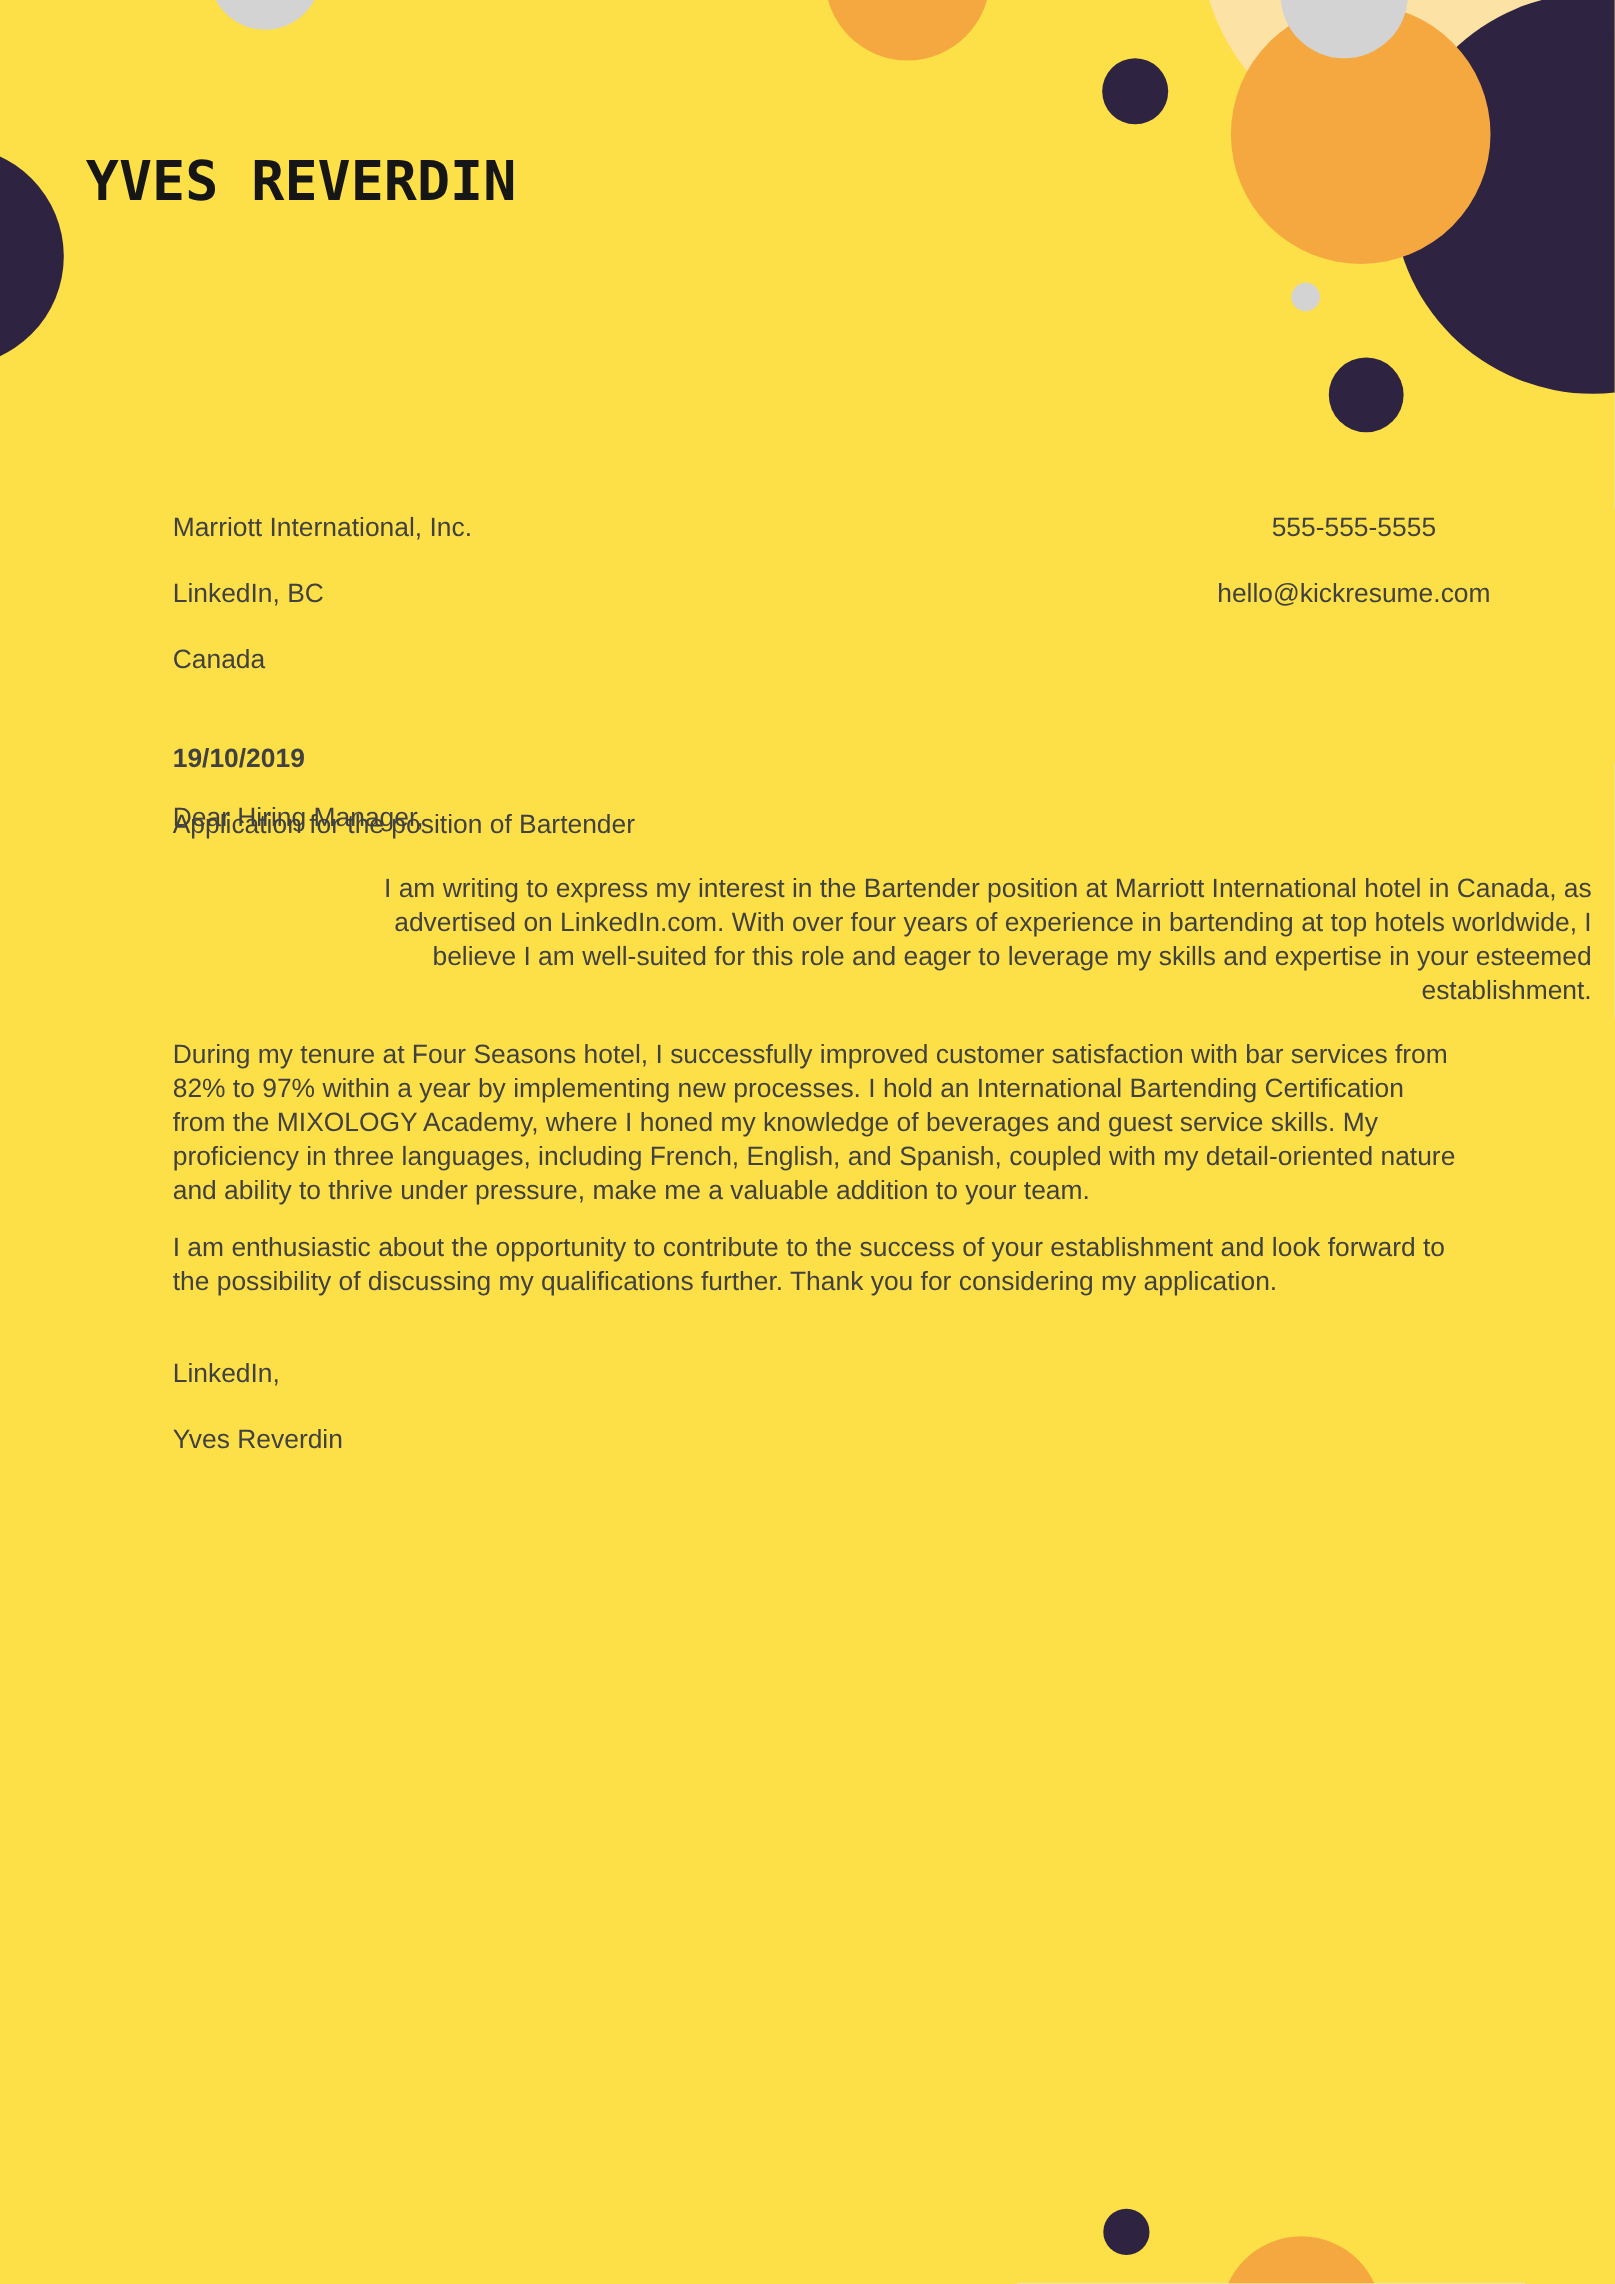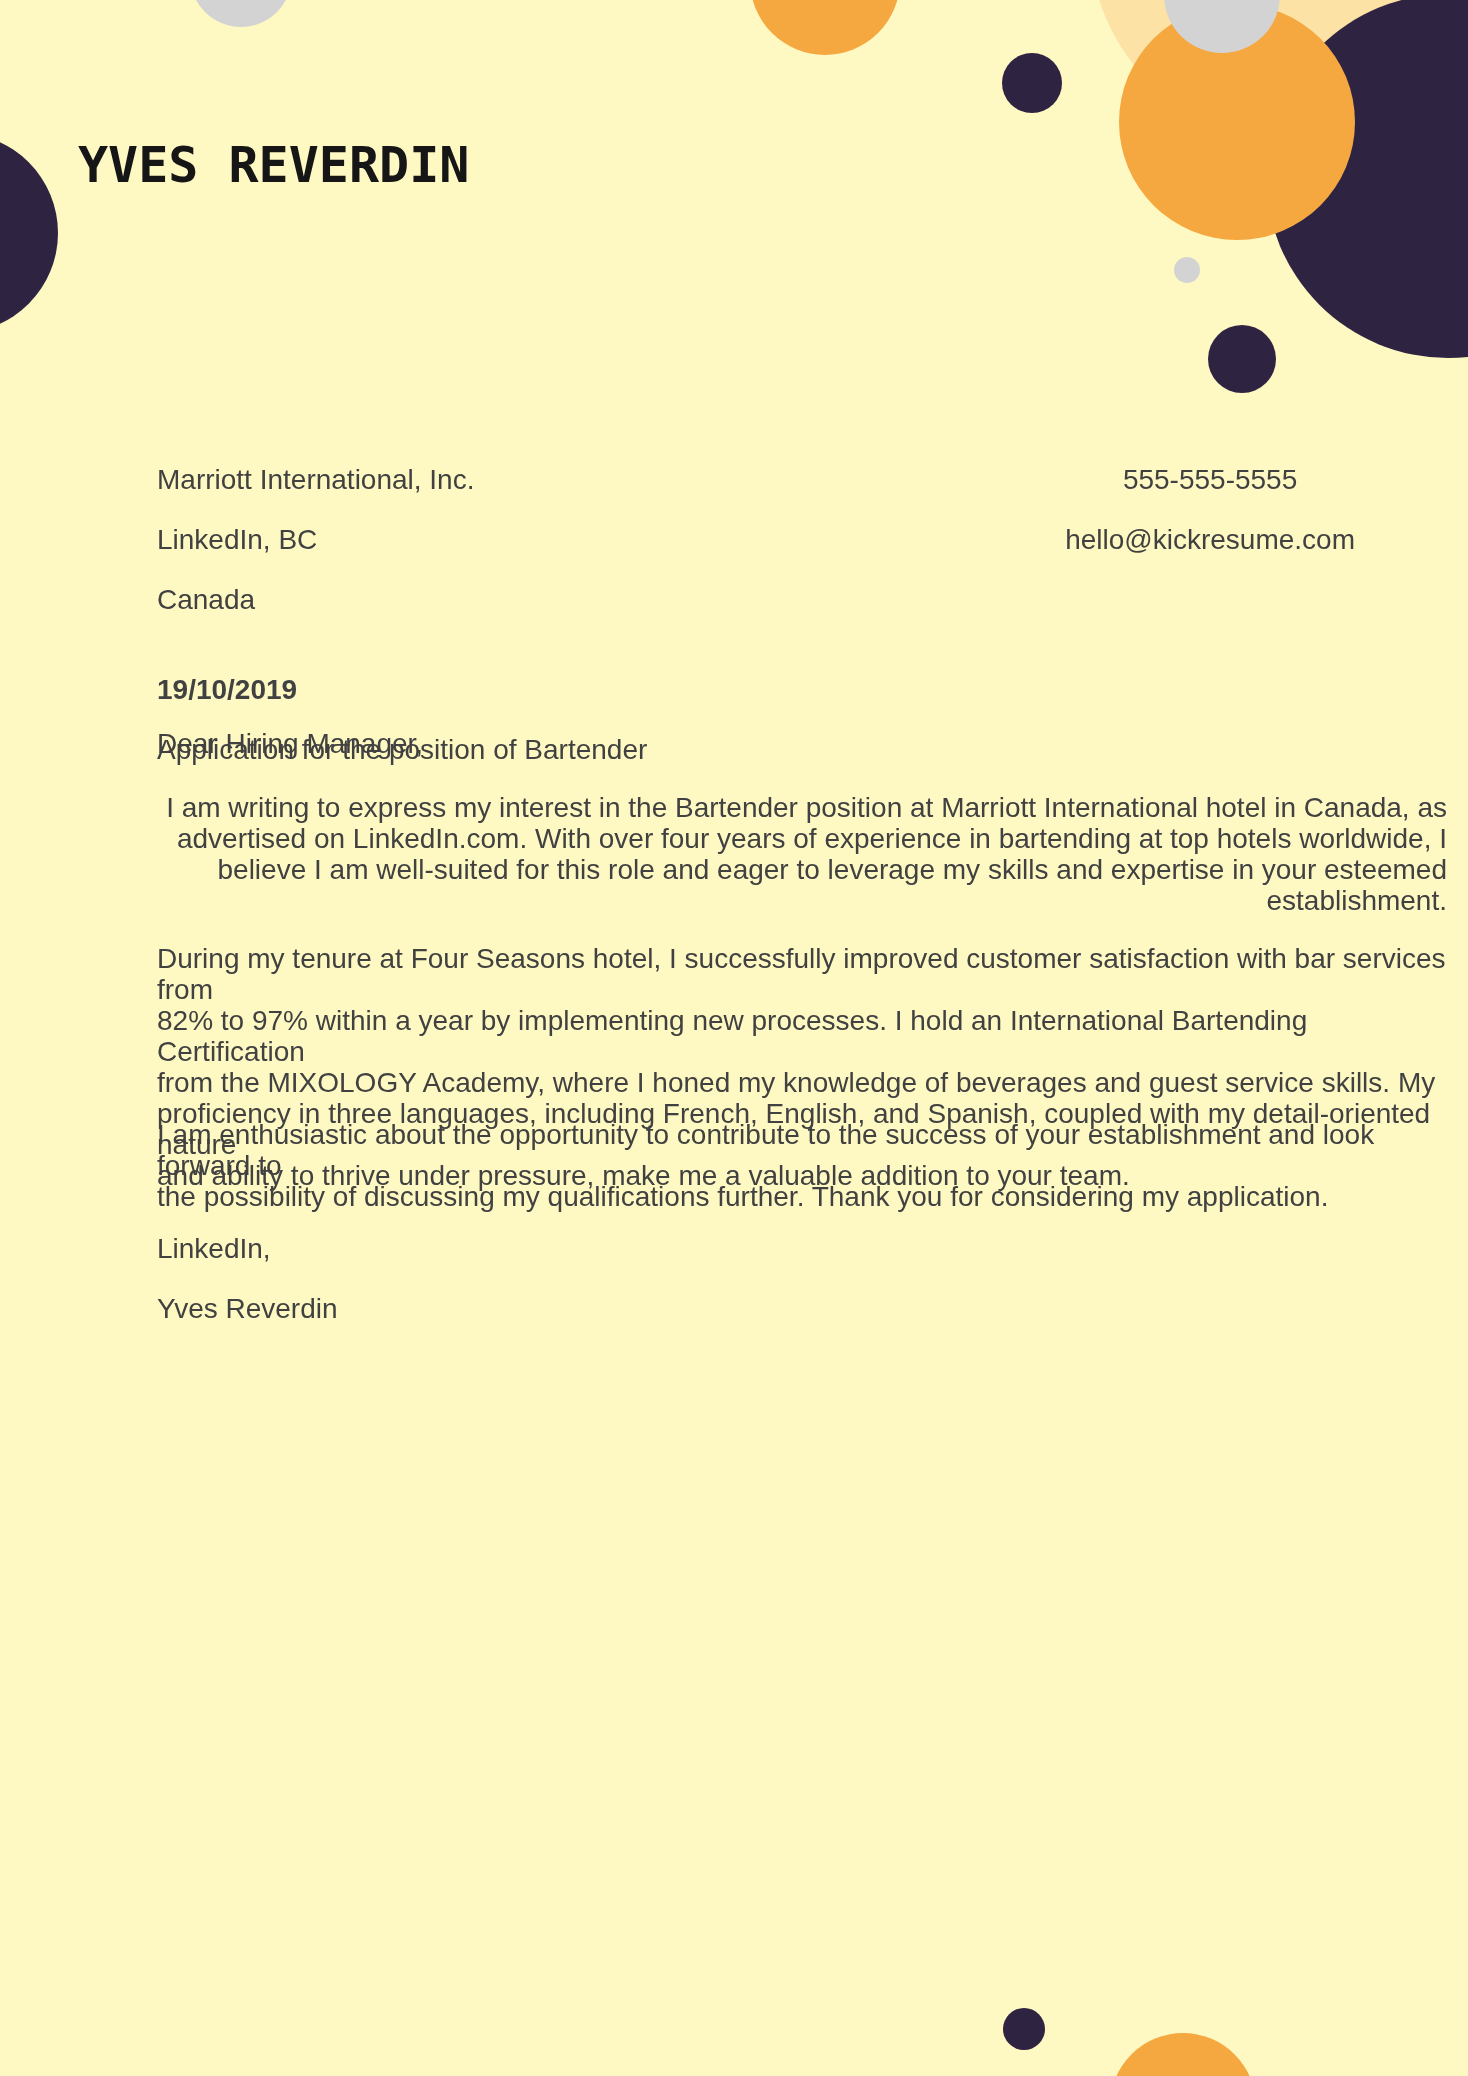--- a/index.html
+++ b/index.html
@@ -1,21 +1,21 @@
 <!DOCTYPE html>
 <html style="--orange: #F5A840; --cream: #FCE2A4; --dark: #2F2342; --gray: #D3D3D3; --title: #161616; --text: #414141;"><head>
 <meta charset="utf-8">
 <style>
   html, body { margin: 0; padding: 0; background: #e8e8e8; }
   .page {
     position: relative;
     width: 1468px;
     height: 2076px;
     margin: 0 auto;
-    background: #fef9c3;
+    background: #fde047;
     overflow: hidden;
     font-family: "Liberation Sans", sans-serif;
   }
   
   .circle { position: absolute; border-radius: 50%; }
   .c-gray   { background: var(--gray,   #D3D3D3); }
   .c-dark   { background: var(--dark,   #2F2342); }
   .c-orange { background: var(--orange, #F5A840); }
   .c-cream  { background: var(--cream,  #FCE2A4); }
 
@@ -40,21 +40,21 @@
     font-family: "DejaVu Sans Mono", monospace;
     font-weight: bold;
     font-size: 50px;
     line-height: 50px;
     color: var(--title, #161616);
     white-space: nowrap;
     z-index: 5;
   }
   .textblock {
     position: absolute;
-    font-size: 28px;
+    font-size: 24px;
     line-height: 30px;
     color: var(--text, #414141);
     white-space: pre-line;
   }
   .contact-left  { left: 157px; top: 435px; }
   .contact-right { right: 113px; top: 435px; text-align: center; }
   .date-subject  { left: 157px; top: 645px; }
   .date-line     { font-weight: bold; }
   .salutation    { left: 157px; top: 729px; }
   .para          { left: 157px; width: 1290px; line-height: 31px; }

